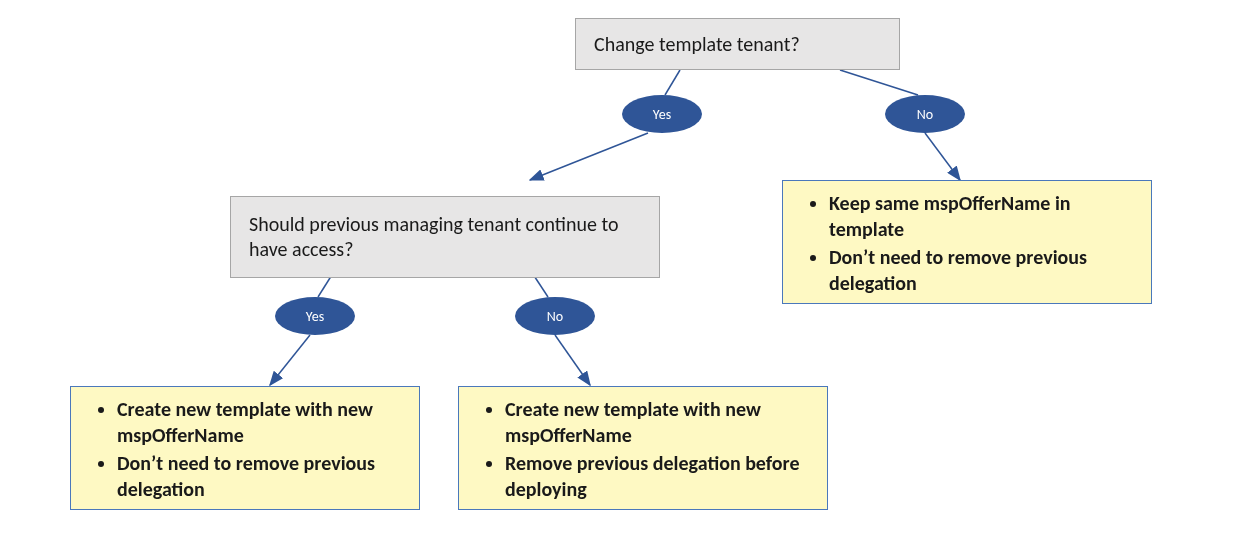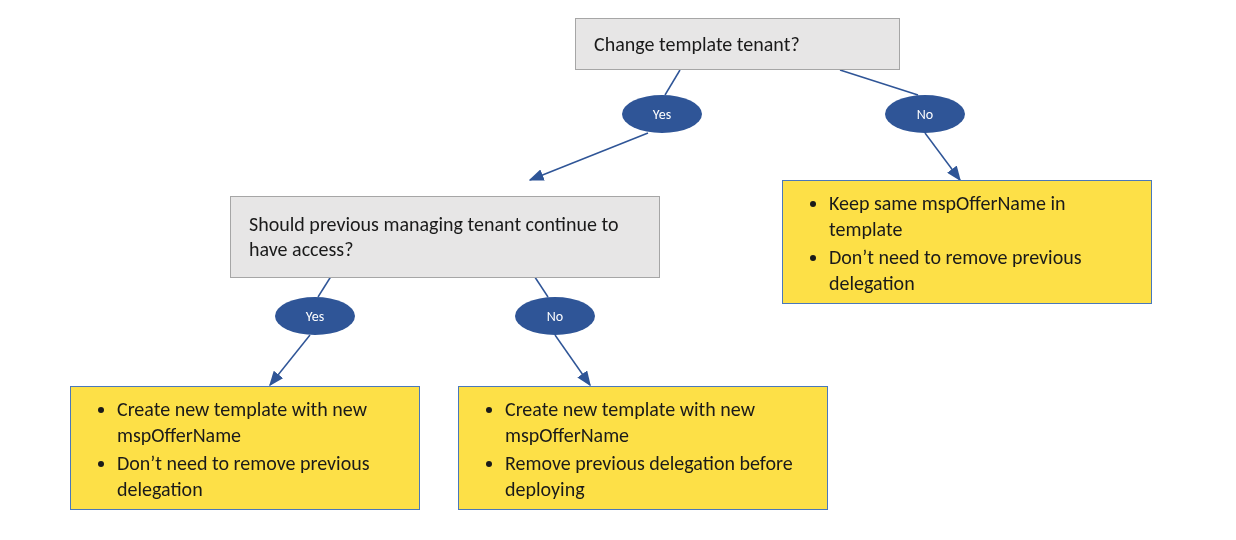--- a/index.html
+++ b/index.html
@@ -20,23 +20,24 @@
     background: #e7e6e6;
     border: 1.5px solid #a6a6a6;
     padding: 10px 18px;
     display: flex;
     align-items: center;
   }
   .decision-text {
     line-height: 1.25;
   }
   .outcome {
-    background: #fde047;
+    background: #fef9c3;
     border: 1.5px solid #4a78bb;
     padding: 8px 16px 1px 10px;
+    font-weight: bold;
   }
   .outcome ul {
     margin: 0;
     padding-left: 36px;
     list-style: disc;
   }
   .outcome li {
     line-height: 1.3;
     padding: 1px 0;
   }

